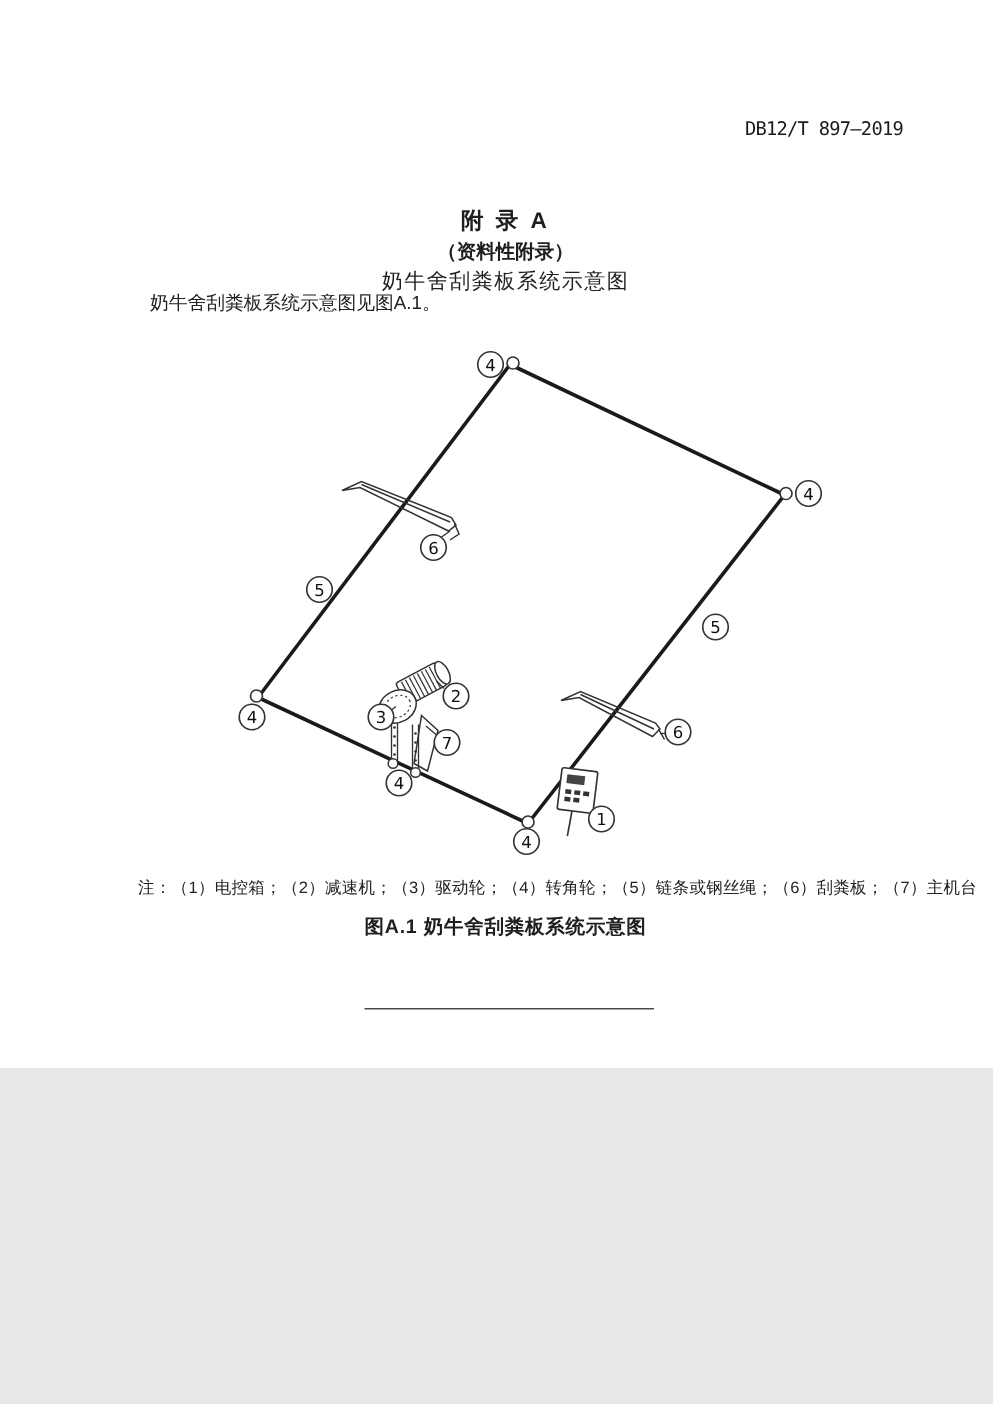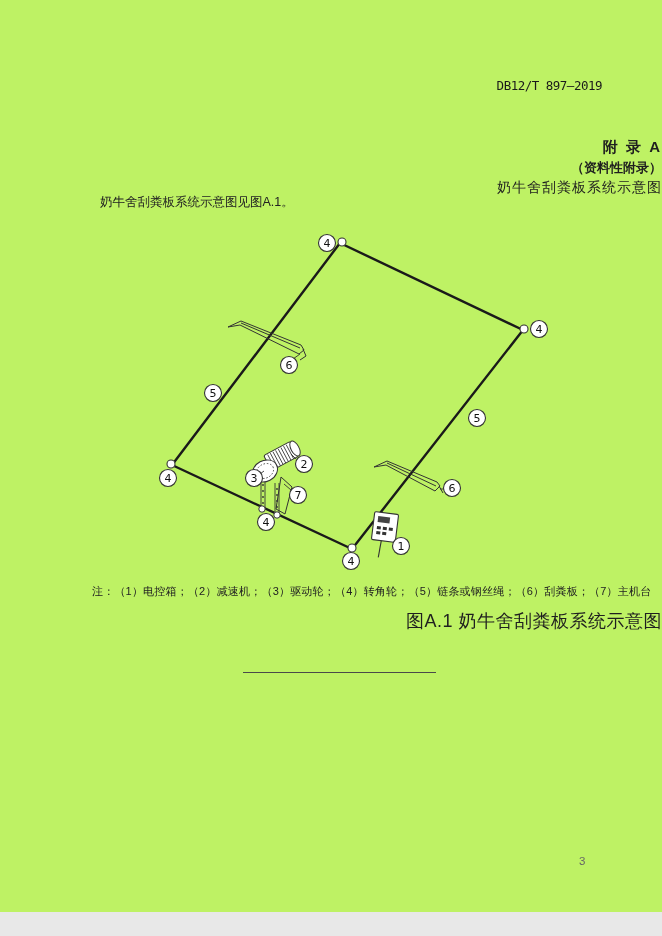--- a/index.html
+++ b/index.html
@@ -1,47 +1,47 @@
 <!DOCTYPE html>
 <html><head>
 <meta charset="utf-8">
 <style>
   html,body{margin:0;padding:0;background:#e8e8e8;}
   .page{
     position:relative;
-    width:662px;height:912px;
-    background:#bef264;
+    width:662px;height:712px;
+    background:#ffffff;
     font-family:"Liberation Sans","DejaVu Sans",sans-serif;
     color:#1f1f1f;
     overflow:hidden;
     margin:0 auto;
   }
   .doc-number{
     position:absolute;top:78px;right:60px;
     font-family:"DejaVu Sans Mono","Liberation Mono",monospace;
     font-size:12.5px;letter-spacing:-0.5px;color:#1a1a1a;
   }
-  .t-center{position:absolute;left:12px;right:0;text-align:right;}
+  .t-center{position:absolute;left:12px;right:0;text-align:center;}
   .t1{top:138px;font-size:15px;font-weight:bold;letter-spacing:2px;}
   .t2{top:159px;font-size:13px;font-weight:bold;}
   .t3{top:179px;font-size:14px;font-weight:normal;letter-spacing:1px;}
   .intro{
     position:absolute;left:100px;top:194px;
     font-size:12.5px;color:#222;
   }
   .diagram{
     position:absolute;left:140px;top:228px;
   }
   .note{
     position:absolute;left:92px;top:584px;width:560px;
     font-size:11px;white-space:nowrap;color:#222;
     letter-spacing:0.2px;
   }
   .caption{
-    top:609px;font-size:18px;font-weight:normal;letter-spacing:0.5px;
+    top:609px;font-size:13px;font-weight:bold;letter-spacing:0.5px;
   }
   .divider{
     position:absolute;left:243px;top:672px;width:193px;height:0;
     border-top:1.4px solid #4a4a4a;
   }
   .pagenum{
     position:absolute;left:579px;top:855px;
     font-size:11.5px;color:#666;
   }
   svg .thin{stroke:#333;stroke-width:1;fill:none;}

